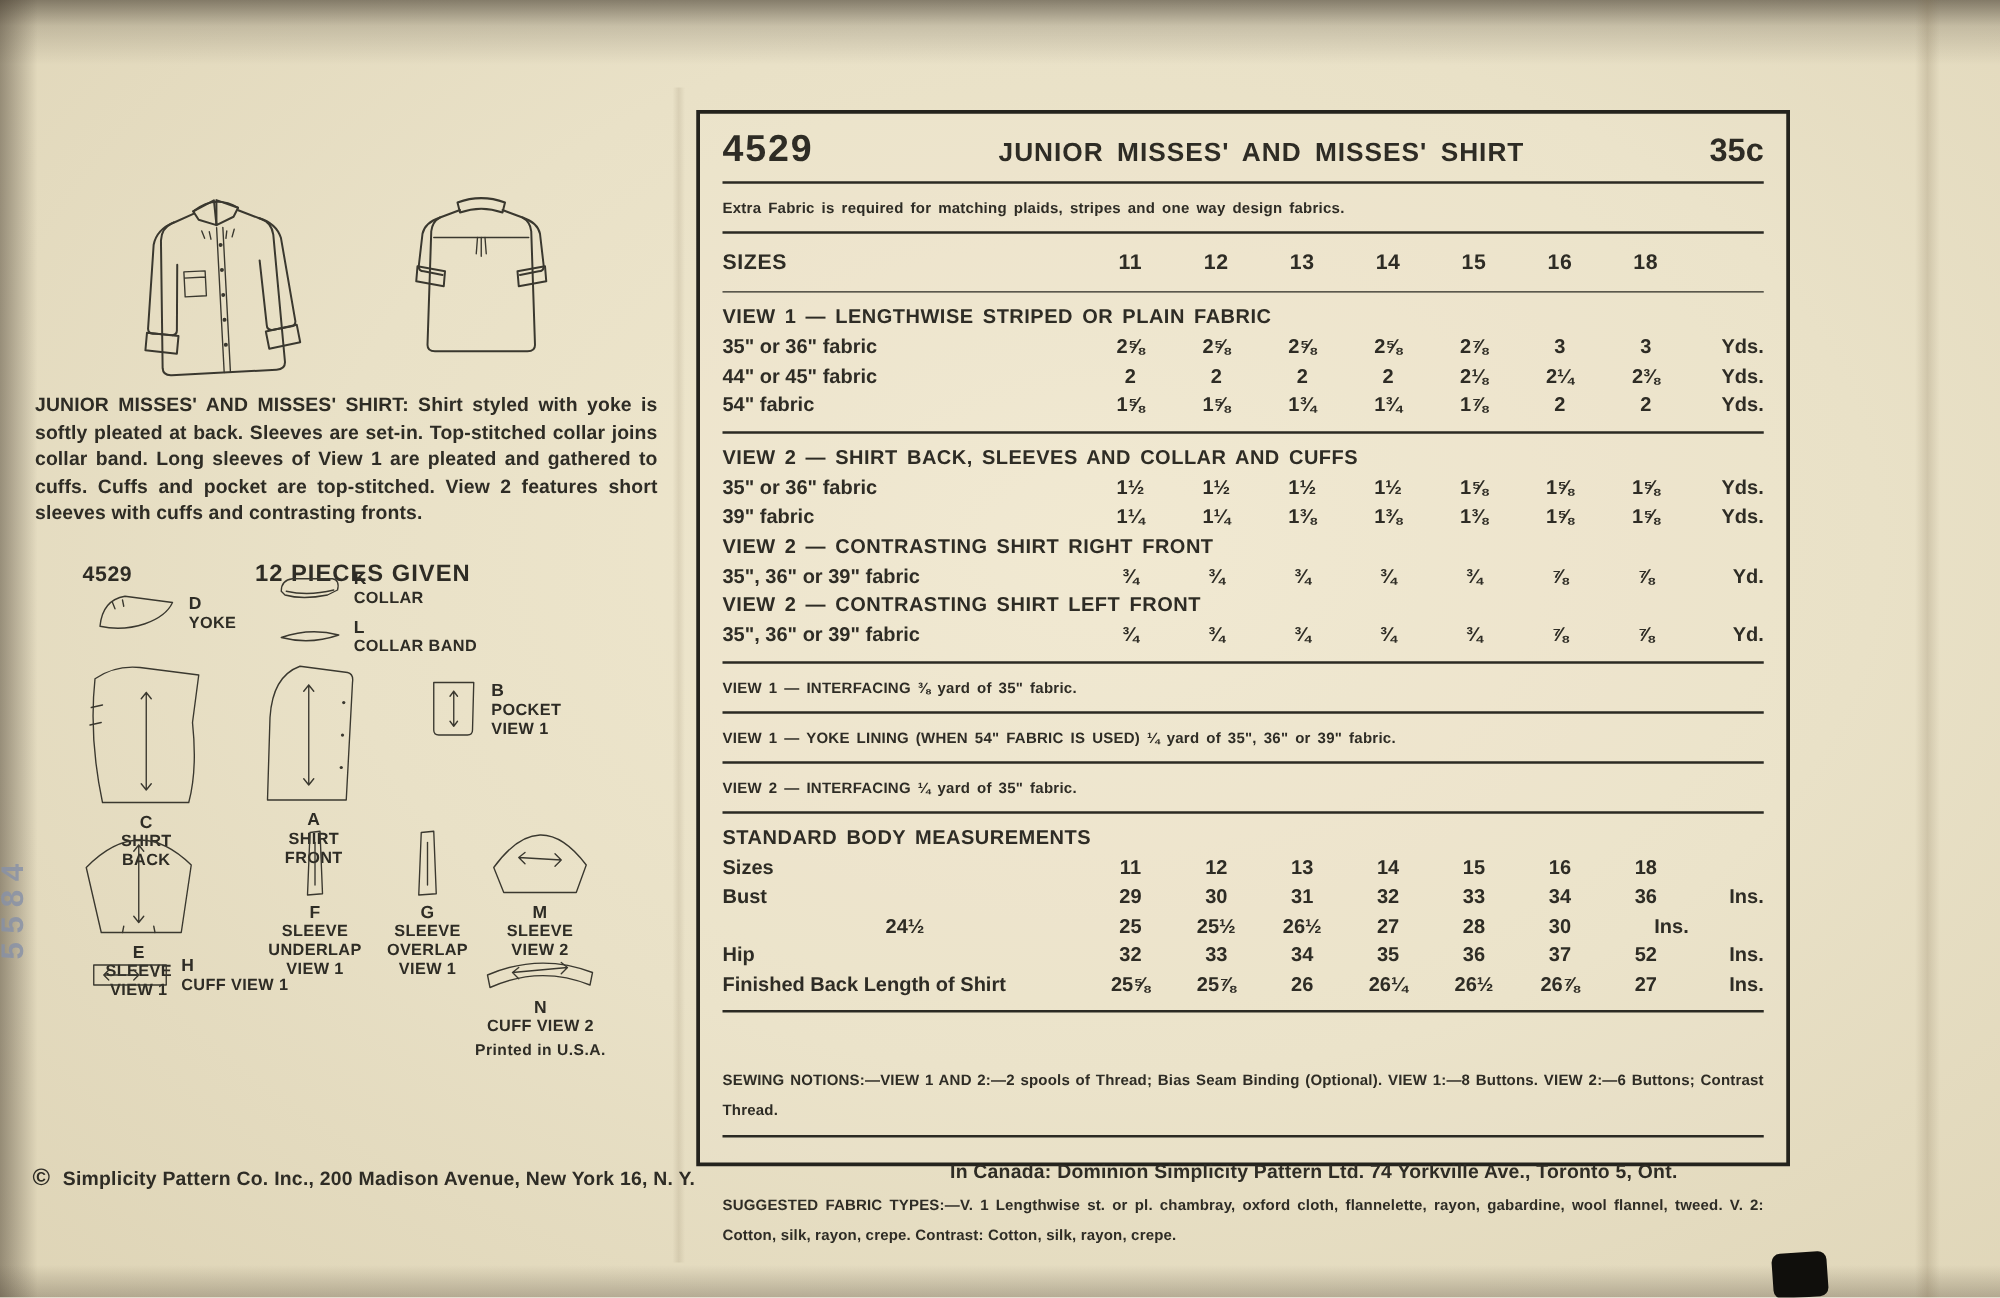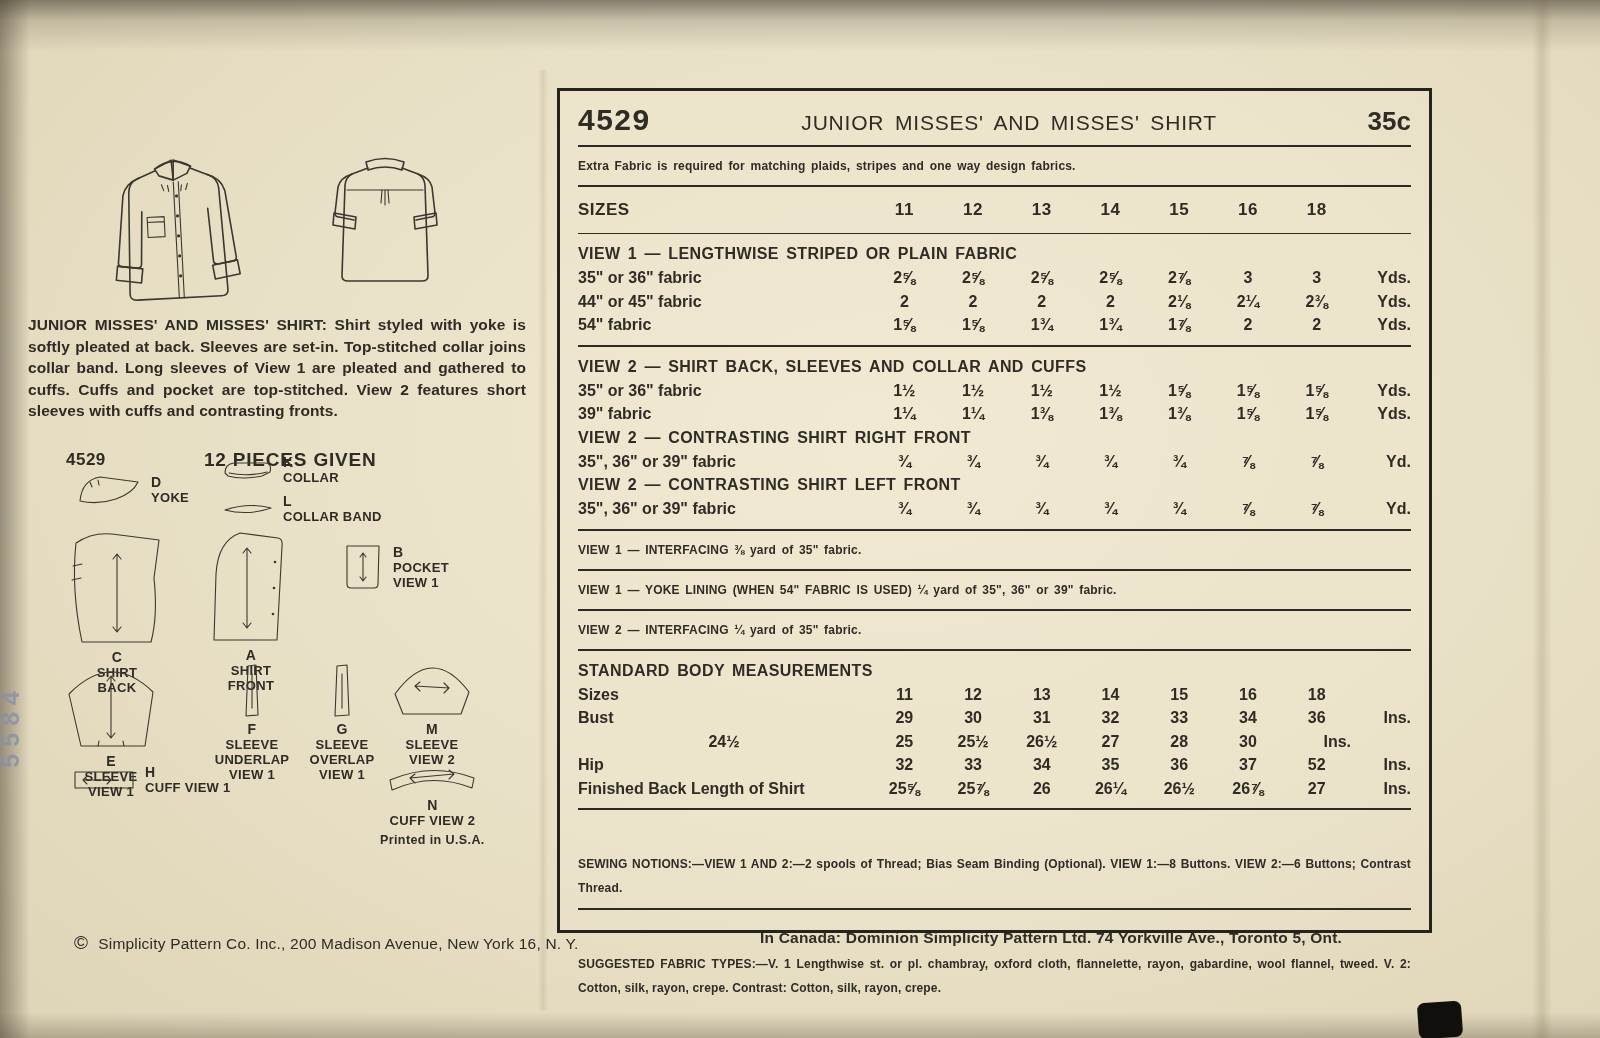--- a/index.html
+++ b/index.html
@@ -51,35 +51,35 @@
 
   
   .panel{
     position:absolute;left:557px;top:88px;width:875px;height:845px;box-sizing:border-box;
     border:3px solid #24231d;padding:10px 18px 8px;
     background:rgba(255,250,232,.10);
     display:flex;flex-direction:column;
   }
   .p-header{display:flex;align-items:baseline;margin-top:2px;}
   .p-num{font-size:30px;font-weight:700;letter-spacing:1.5px;}
-  .p-title{flex:1;text-align:center;font-size:21px;font-weight:400;letter-spacing:.8px;word-spacing:4px;}
+  .p-title{flex:1;text-align:center;font-size:21px;font-weight:700;letter-spacing:.8px;word-spacing:4px;}
   .p-price{font-size:26px;font-weight:700;}
   .rule{border-top:2px solid #2b2a23;margin:8px 0;}
   .rule.thin{border-top-width:1.5px;}
   .p-note{font-size:12px;font-weight:700;line-height:22px;letter-spacing:.2px;word-spacing:2px;}
   .sec-heading{font-size:16px;font-weight:700;line-height:24px;letter-spacing:.4px;word-spacing:2.5px;}
   .trow{display:grid;grid-template-columns:292px repeat(7,1fr) 60px;
     font-size:16px;font-weight:700;line-height:23.5px;align-items:baseline;}
   .trow .c-val{text-align:center;}
   .trow .c-unit{text-align:right;}
   .sizes-row{font-size:17px;line-height:30px;letter-spacing:.5px;}
   .p-para{font-size:12px;font-weight:700;line-height:24px;letter-spacing:.15px;text-align:justify;margin-top:34px;}
 
   
-  .footer-left{position:absolute;left:26px;top:932px;font-size:15.5px;font-weight:400;letter-spacing:.2px;margin-left:48px;}
+  .footer-left{position:absolute;left:26px;top:932px;font-size:15.5px;font-weight:700;letter-spacing:.2px;}
   .footer-left .csym{font-size:19px;margin-right:10px;}
   .footer-right{position:absolute;left:760px;top:929px;font-size:15.5px;font-weight:700;letter-spacing:.2px;text-align:right;}
 </style>
 </head>
 <body>
 
 <div>
 
   <div class="overlay shadow-top"></div>
   <div class="overlay shadow-left"></div>

